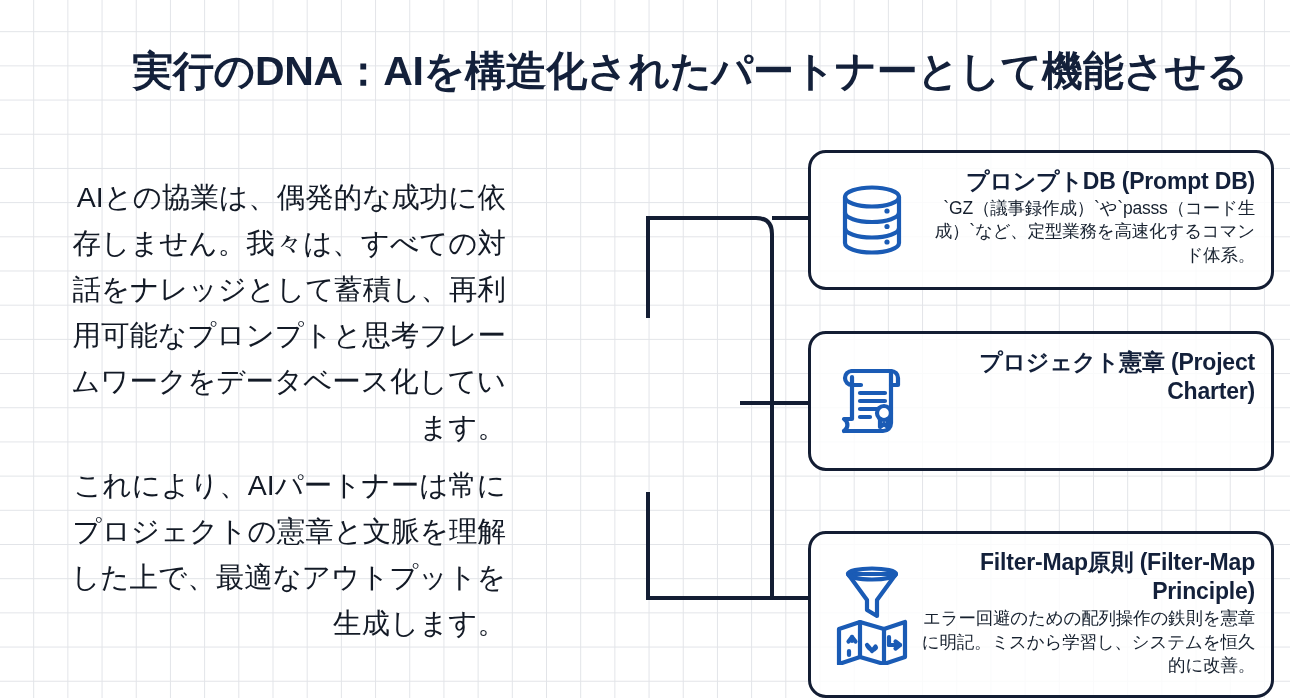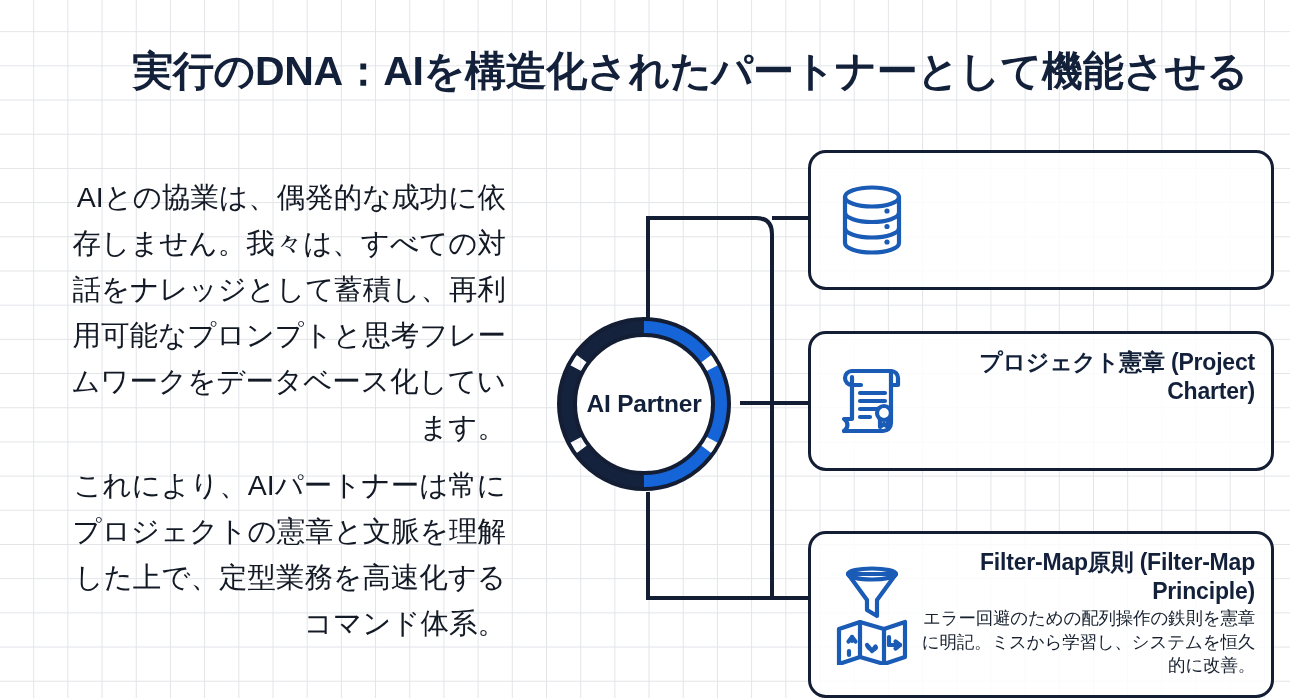--- a/index.html
+++ b/index.html
@@ -142,69 +142,53 @@
 </style>
 </head>
 <body>
 
 <div id="slide">
 
   <div class="title">実行のDNA：AIを構造化されたパートナーとして機能させる</div>
 
   <div class="body-text">
     <p>AIとの協業は、偶発的な成功に依存しません。我々は、すべての対話をナレッジとして蓄積し、再利用可能なプロンプトと思考フレームワークをデータベース化しています。</p>
-    <p>これにより、AIパートナーは常にプロジェクトの憲章と文脈を理解した上で、定型業務を高速化するコマンド体系。</p>
+    <p>これにより、AIパートナーは常にプロジェクトの憲章と文脈を理解した上で、最適なアウトプットを生成します。</p>
   </div>
 
   <svg class="connectors" viewBox="0 0 1290 698" width="1290" height="698" aria-hidden="true">
     <g fill="none" stroke="#131d33" stroke-width="4" stroke-linecap="butt">
 
       <path d="M648,318 L648,218 L756,218 Q772,218 772,234 L772,598"></path>
 
       <path d="M648,492 L648,598 L808,598"></path>
 
       <path d="M772,218 L808,218"></path>
 
       <path d="M740,403 L808,403"></path>
     </g>
   </svg>
 
-  <div class="hub">
-    <svg width="192" height="192" viewBox="0 0 192 192" aria-hidden="true">
-
-      <g fill="none" stroke-width="15">
-
-        <path d="M96,19 A77,77 0 0,0 33.5,50.5" stroke="#14223d"></path>
-        <path d="M27.5,60 A77,77 0 0,0 27.5,132" stroke="#14223d"></path>
-        <path d="M33.5,141.5 A77,77 0 0,0 96,173" stroke="#14223d"></path>
-
-        <path d="M96,19 A77,77 0 0,1 158.5,50.5" stroke="#1565d8"></path>
-        <path d="M164.5,60 A77,77 0 0,1 164.5,132" stroke="#1565d8"></path>
-        <path d="M158.5,141.5 A77,77 0 0,1 96,173" stroke="#1565d8"></path>
-      </g>
-
-      <circle cx="96" cy="96" r="85" fill="none" stroke="#131d33" stroke-width="4"></circle>
-      <circle cx="96" cy="96" r="69" fill="none" stroke="#131d33" stroke-width="4"></circle>
-      <circle cx="96" cy="96" r="66" fill="#ffffff"></circle>
-    </svg>
-    <div class="hub-label">AI Partner</div>
-  </div>
 
   <div class="card card-1">
     <div class="card-icon">
       <svg width="66" height="72" viewBox="0 0 66 72" fill="none" stroke="#1a5bb5" stroke-width="4.2" stroke-linecap="round" stroke-linejoin="round">
         <ellipse cx="33" cy="13" rx="27" ry="9.5"></ellipse>
         <path d="M6,13 L6,59 A27,9.5 0 0,0 60,59 L60,13"></path>
         <path d="M6,28.5 A27,9.5 0 0,0 60,28.5"></path>
         <path d="M6,44 A27,9.5 0 0,0 60,44"></path>
         <circle cx="48" cy="27" r="2.6" fill="#1a5bb5" stroke="none"></circle>
         <circle cx="48" cy="42.5" r="2.6" fill="#1a5bb5" stroke="none"></circle>
         <circle cx="48" cy="58" r="2.6" fill="#1a5bb5" stroke="none"></circle>
       </svg>
     </div>
+    <div class="card-body">
+      <div class="card-title">プロンプトDB (Prompt DB)</div>
+      <div class="card-desc">`GZ（議事録作成）`や`passs（コード生成）`など、定型業務を高速化するコマンド体系。</div>
+    </div>
   </div>
 
   <div class="card card-2">
     <div class="card-icon">
       <svg width="70" height="76" viewBox="0 0 70 76" fill="none" stroke="#1a5bb5" stroke-width="4.2" stroke-linecap="round" stroke-linejoin="round">
 
         <path d="M15,8 L54,8 L54,60 A8,8 0 0,1 46,68 L7,68"></path>
         <path d="M15,8 A7,7 0 0,0 15,22 L24,22"></path>
         <path d="M7,68 A7,7 0 0,0 7,56 L15,56 L15,14"></path>
         <path d="M54,8 A7,7 0 0,1 61,15 L61,22 L54,22"></path>

